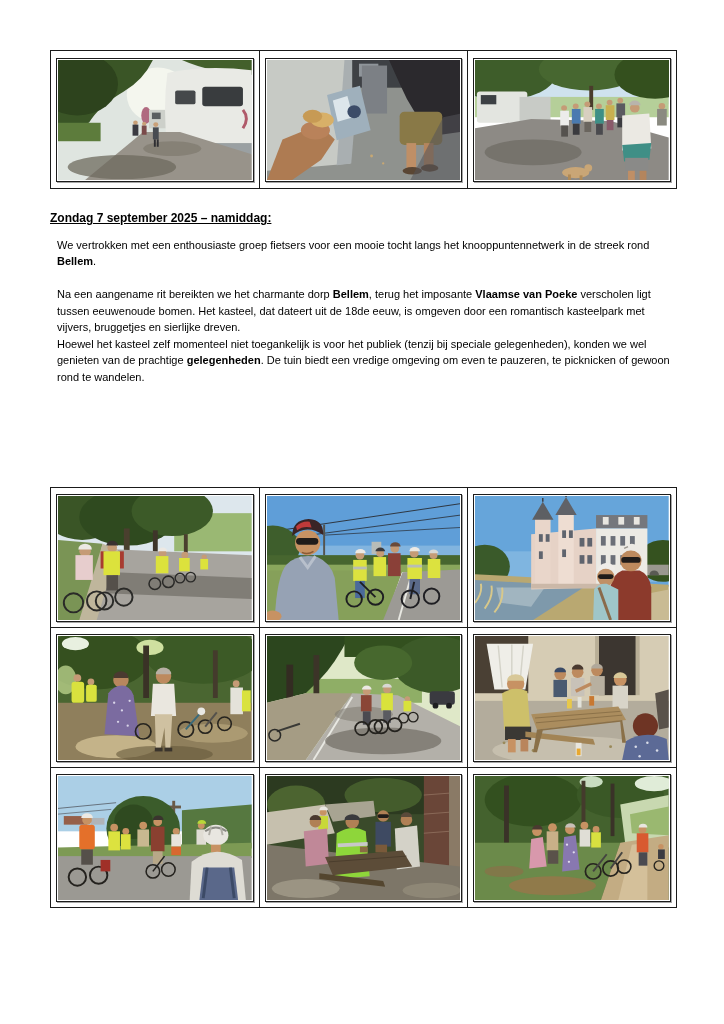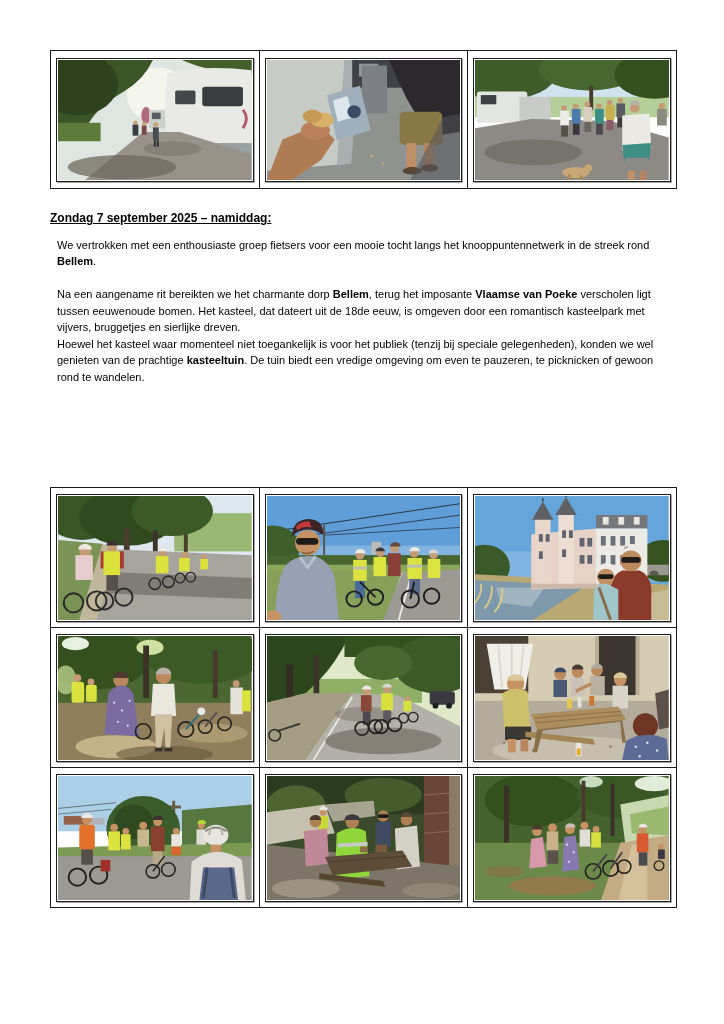--- a/index.html
+++ b/index.html
@@ -143,21 +143,21 @@
     </tbody>
   </table>
 
   <div class="heading">Zondag 7 september 2025 – namiddag:</div>
   <div class="body-text">
       <div class="tblock">
         <p class="tpara"><span>We vertrokken met een enthousiaste groep fietsers voor een mooie tocht langs het knooppuntennetwerk in de streek rond </span><span class="b">Bellem</span><span>.</span></p>
       </div>
       <div class="tblock">
         <p class="tpara"><span>Na een aangename rit bereikten we het charmante dorp </span><span class="b">Bellem</span><span>, terug het imposante </span><span class="b">Vlaamse van Poeke</span><span> verscholen ligt tussen eeuwenoude bomen. Het kasteel, dat dateert uit de 18de eeuw, is omgeven door een romantisch kasteelpark met vijvers, bruggetjes en sierlijke dreven.</span></p>
-        <p class="tpara"><span>Hoewel het kasteel waar momenteel niet toegankelijk is voor het publiek (tenzij bij speciale gelegenheden), konden we wel genieten van de prachtige </span><span class="b">kasteeltuin</span><span>. De tuin biedt een vredige omgeving om even te pauzeren, te picknicken of gewoon rond te wandelen.</span></p>
+        <p class="tpara"><span>Hoewel het kasteel zelf momenteel niet toegankelijk is voor het publiek (tenzij bij speciale gelegenheden), konden we wel genieten van de prachtige </span><span class="b">gelegenheden</span><span>. De tuin biedt een vredige omgeving om even te pauzeren, te picknicken of gewoon rond te wandelen.</span></p>
       </div>
     </div>
 
   <table class="ptable grid-table">
     <tbody>
       <tr>
         <td>
           <div class="frame">
             <svg class="photo" viewBox="0 0 200 130" preserveAspectRatio="none" aria-label="Cyclists with safety vests riding along a tree-lined road">
               <rect width="200" height="130" fill="#dde7ed"></rect>

